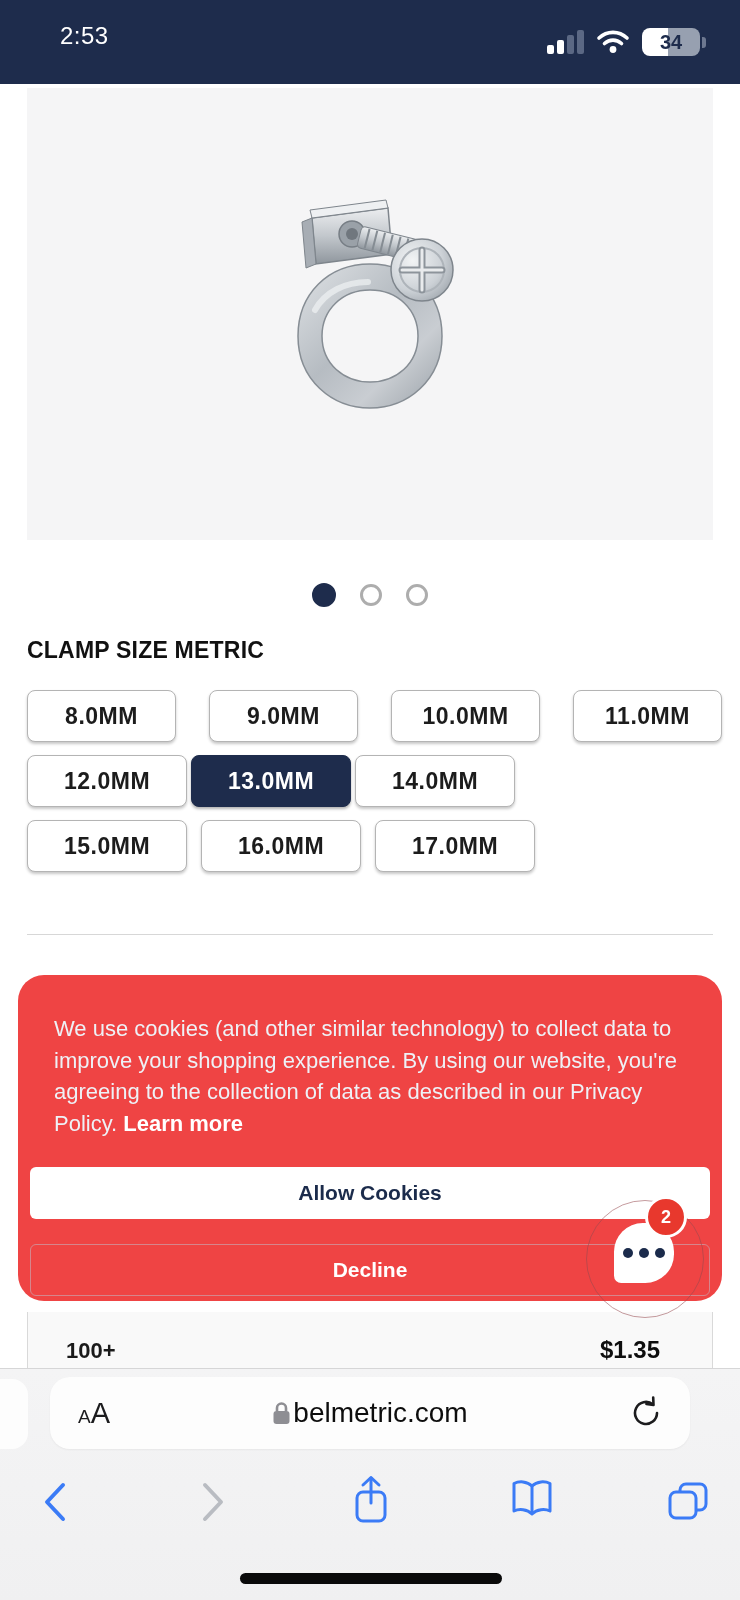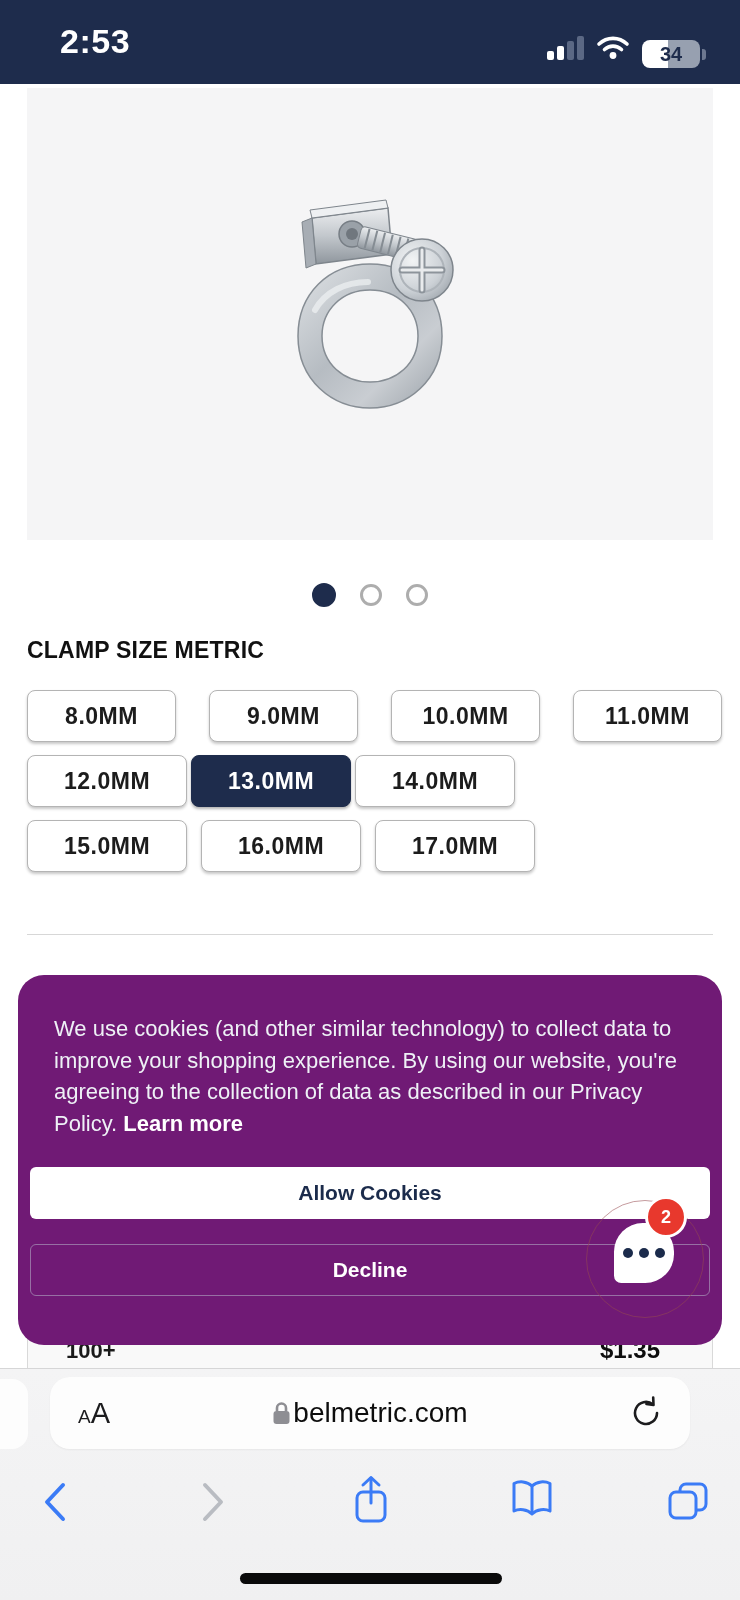--- a/index.html
+++ b/index.html
@@ -10,21 +10,21 @@
     background:#ffffff; overflow:hidden;
   }
 
   
   .status-bar {
     position:absolute; top:0; left:0; width:740px; height:84px;
     background:#1e2c4c; color:#fff; z-index:2;
   }
   .status-time {
     position:absolute; left:60px; top:22px;
-    font-size:34px; font-weight:700; letter-spacing:0.5px;
+    font-size:24px; font-weight:400; letter-spacing:0.5px;
   }
   .status-icons {
     position:absolute; right:34px; top:28px;
     display:flex; align-items:center; gap:12px;
   }
   .signal { display:flex; align-items:flex-end; gap:3px; height:24px; }
   .signal span { width:7px; border-radius:2px; background:#5b6884; display:block; }
   .signal span:nth-child(1){ height:9px;  background:#ffffff; }
   .signal span:nth-child(2){ height:14px; background:#ffffff; }
   .signal span:nth-child(3){ height:19px; }
@@ -87,22 +87,22 @@
     position:absolute; left:27px; top:1312px; width:686px; height:60px;
     background:#f9f9f9; border-left:1px solid #d9d9d9; border-right:1px solid #d9d9d9;
     display:flex; justify-content:space-between; align-items:flex-end;
     padding:0 52px 8px 38px; z-index:1;
   }
   .qty-text  { font-size:22px; font-weight:600; color:#1a1a1a; }
   .price-text{ font-size:24px; font-weight:800; color:#0e0e0e; }
 
   
   .cookie-banner {
-    position:absolute; left:18px; top:975px; width:704px; height:370px;
-    background:#701a75; border-radius:26px; z-index:5; color:#fff;
+    position:absolute; left:18px; top:975px; width:704px; height:326px;
+    background:#ef4444; border-radius:26px; z-index:5; color:#fff;
   }
   .cookie-text {
     margin:38px 22px 0 36px; font-size:22px; line-height:31.5px; color:#eef1f6;
     font-weight:400;
   }
   .learn-more { font-weight:800; color:#ffffff; cursor:pointer; }
   .cookie-btn {
     display:flex; align-items:center; justify-content:center;
     margin:0 12px; height:52px; border-radius:6px;
     font-size:21px; font-weight:800; cursor:pointer;
@@ -184,21 +184,21 @@
         <span></span>
           <span></span>
           <span></span>
           <span></span>
       </div>
       <svg width="34" height="26" viewBox="0 0 34 26">
         <path d="M3 9 C11 1.5 23 1.5 31 9" fill="none" stroke="#ffffff" stroke-width="3.6" stroke-linecap="round"></path>
         <path d="M8.5 14.5 C13.5 10 20.5 10 25.5 14.5" fill="none" stroke="#ffffff" stroke-width="3.6" stroke-linecap="round"></path>
         <circle cx="17" cy="20.5" r="3.4" fill="#ffffff"></circle>
       </svg>
-      <div style="display:flex; align-items:center;margin-top:12px;">
+      <div style="display:flex; align-items:center;">
         <div class="battery">
             <span>34</span>
           </div>
         <div class="battery-nub"></div>
       </div>
     </div>
   </div>
 
   <div class="product-image-area">
     <svg class="clamp-svg" width="200" height="230" viewBox="0 0 200 230">

